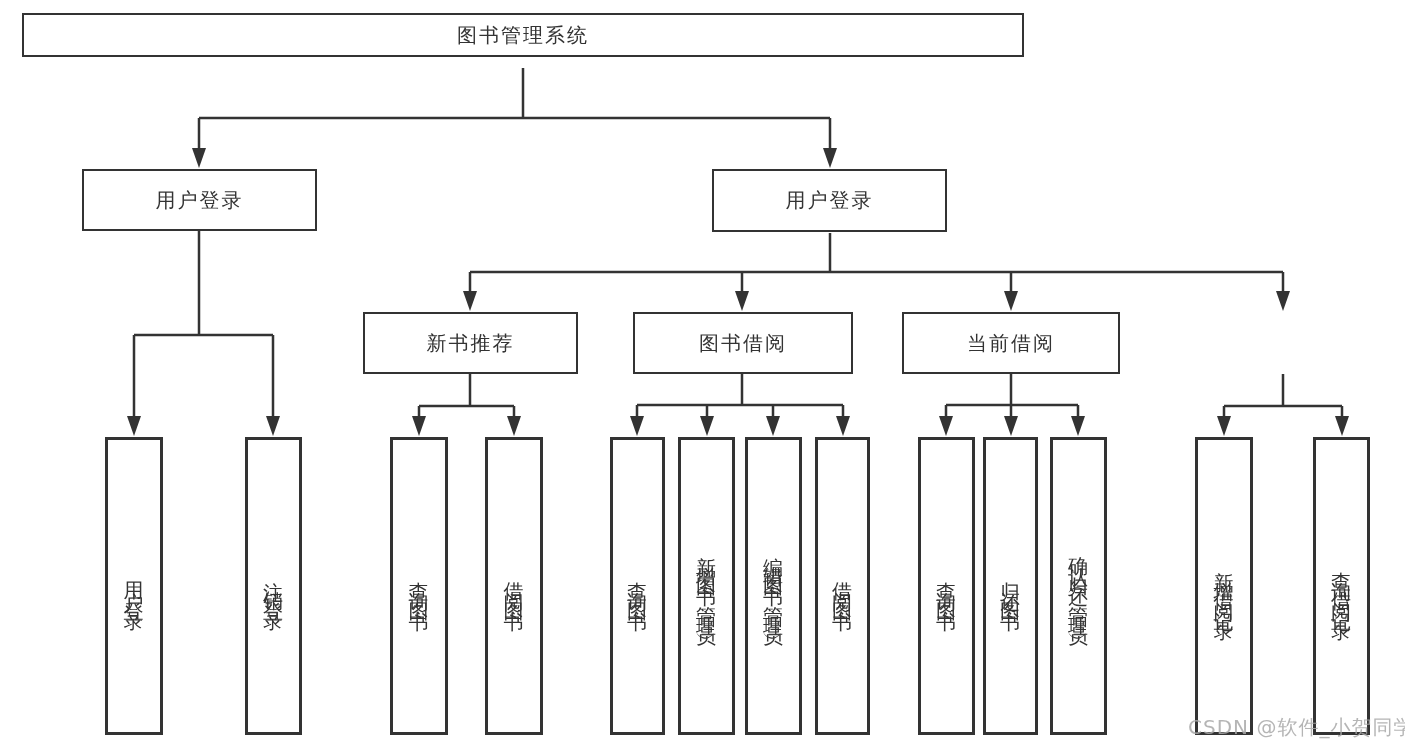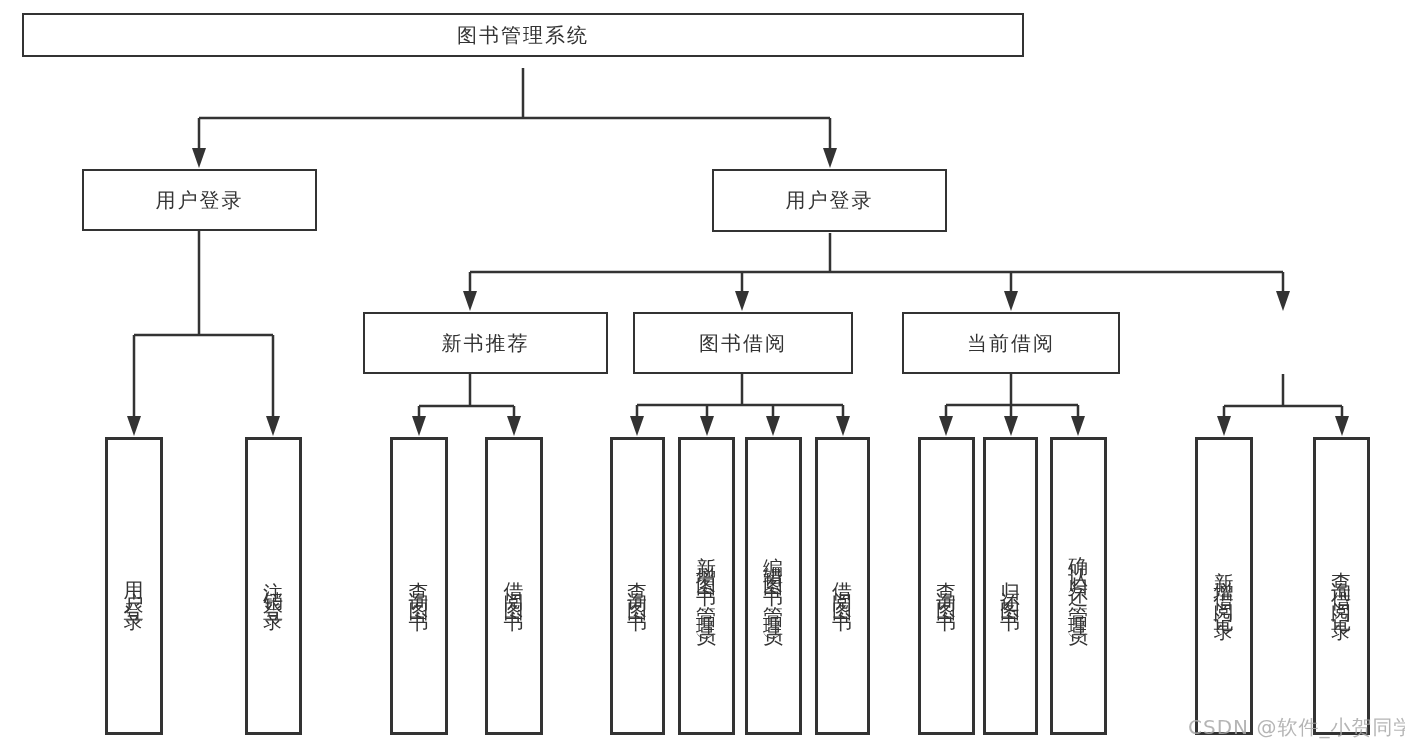--- a/index.html
+++ b/index.html
@@ -106,21 +106,21 @@
     <span class="lbl">图书管理系统</span>
   </div>
 
   <div class="box" style="left:82px; top:169px; width:235px; height:62px;">
     <span class="lbl">用户登录</span>
   </div>
   <div class="box" style="left:712px; top:169px; width:235px; height:63px;">
     <span class="lbl">用户登录</span>
   </div>
 
-  <div class="box" style="left:363px; top:312px; width:245px; height:62px;">
+  <div class="box" style="left:363px; top:312px; width:215px; height:62px;">
     <span class="lbl">新书推荐</span>
   </div>
   <div class="box" style="left:633px; top:312px; width:220px; height:62px;">
     <span class="lbl">图书借阅</span>
   </div>
   <div class="box" style="left:902px; top:312px; width:218px; height:62px;">
     <span class="lbl">当前借阅</span>
   </div>
 
   <div class="box leaf" style="left:105px; top:437px; width:58px; height:298px;">

